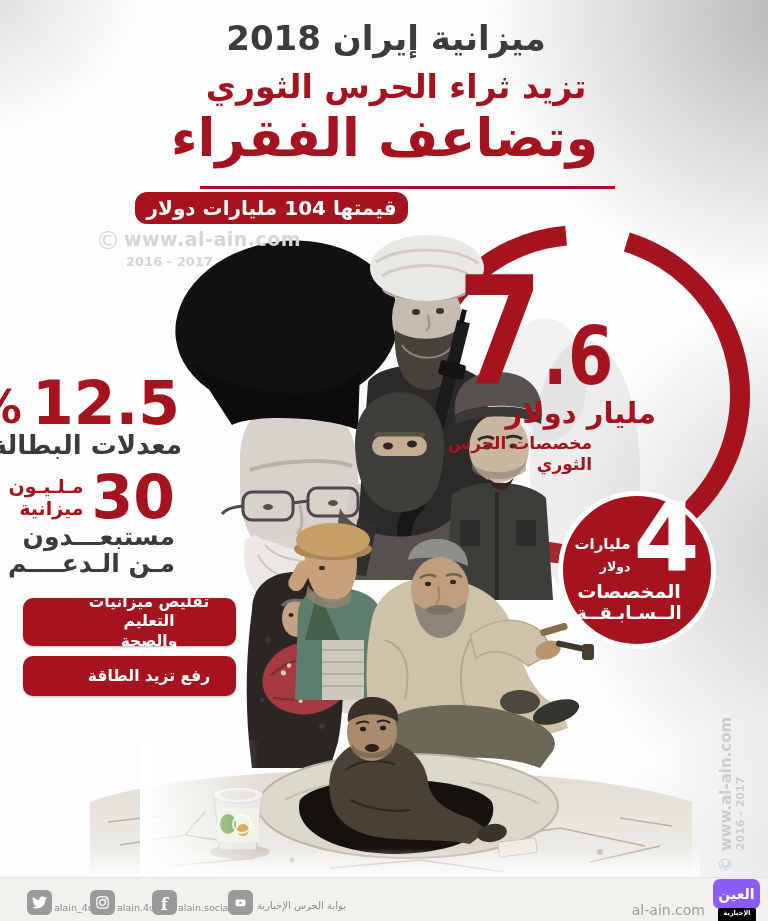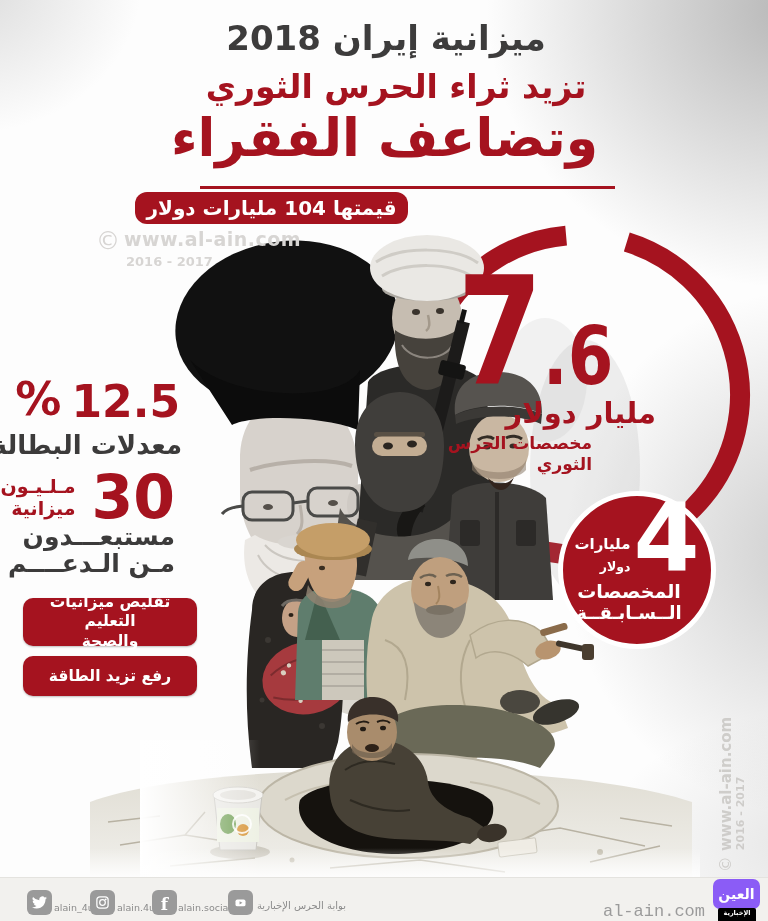--- a/index.html
+++ b/index.html
@@ -34,50 +34,50 @@
   
   .guard-value{top:266px;right:155px;color:#a5131f;font-weight:bold;direction:ltr;line-height:.88;
                transform:scaleX(.82);transform-origin:right bottom;white-space:nowrap;}
   .guard-value .main{font-size:150px;}
   .guard-value .frac{font-size:80px;}
   .guard-unit{top:396px;right:112px;color:#a5131f;font-size:29px;font-weight:bold;}
   .guard-sub{top:433px;right:176px;color:#a5131f;font-size:17px;font-weight:bold;text-align:right;line-height:1.25;}
   
   .stat-pct{top:376px;right:588px;direction:ltr;display:flex;align-items:flex-end;gap:10px;color:#a5131f;font-weight:bold;white-space:nowrap;}
   .stat-pct .sym{font-size:46px;line-height:1;}
-  .stat-pct .val{font-size:44px;line-height:.9;}
+  .stat-pct .val{font-size:60px;line-height:.9;}
   .stat-pct-label{top:430px;right:586px;font-size:26px;font-weight:bold;color:#3c3b3b;white-space:nowrap;}
-  .stat-30{top:472px;right:593px;direction:ltr;display:flex;align-items:center;gap:16px;color:#a5131f;font-weight:bold;white-space:nowrap;}
+  .stat-30{top:472px;right:593px;direction:ltr;display:flex;align-items:center;gap:8px;color:#a5131f;font-weight:bold;white-space:nowrap;}
   .stat-30 .units{text-align:right;font-size:19px;line-height:1.15;}
   .stat-30 .val{font-size:60px;line-height:.85;}
   .stat-30-l1{top:522px;right:593px;font-size:25px;font-weight:bold;color:#3c3b3b;white-space:nowrap;}
   .stat-30-l2{top:549px;right:593px;font-size:25px;font-weight:bold;color:#3c3b3b;white-space:nowrap;}
   
   .pill{left:23px;width:174px;background:#a5131f;border-radius:10px;color:#fff;font-weight:bold;
-        display:flex;flex-direction:column;justify-content:center;text-align:center;box-shadow:0 1px 2px rgba(0,0,0,.25);}
+        display:flex;flex-direction:column;justify-content:center;text-align:center;box-shadow:0 1px 2px rgba(0,0,0,.25);padding-left:39px;}
   .pill1{top:598px;height:48px;font-size:15.5px;line-height:1.25;}
   .pill2{top:656px;height:40px;font-size:15.5px;}
   
   .prev-circle{top:491px;left:558px;width:158px;height:158px;border-radius:50%;background:#a5131f;
                border:5px solid #fff;box-sizing:border-box;color:#fff;font-weight:bold;}
   .prev-row{position:absolute;top:4px;left:0;right:0;display:flex;flex-direction:row-reverse;justify-content:center;align-items:flex-end;gap:3px;direction:ltr;}
   .prev-row .val{font-size:95px;line-height:.82;}
   .prev-row .units{text-align:right;padding-bottom:4px;}
   .prev-row .u1{font-size:15px;line-height:1;}
   .prev-row .u2{font-size:12.5px;line-height:1;margin-top:9px;}
   .prev-l1{position:absolute;top:84px;left:0;right:0;text-align:center;font-size:19px;transform:translateX(-8px);}
   .prev-l2{position:absolute;top:106px;left:0;right:0;text-align:center;font-size:18px;transform:translateX(-8px);}
   
   .footer{left:0;right:0;bottom:0;height:43px;background:#f2f1ee;border-top:1px solid #e4e3df;}
   .soc-icon{position:absolute;top:12px;width:25px;height:25px;border-radius:6px;background:#9a9a9a;
             display:flex;align-items:center;justify-content:center;}
   .soc-label{position:absolute;top:24px;font-size:9.5px;color:#8b8b8b;direction:ltr;}
   .soc-label.ar{direction:rtl;font-size:10px;top:22px;}
   .fb-glyph{color:#fff;font-size:17px;font-weight:bold;font-family:"DejaVu Serif",serif;line-height:1;margin-top:3px;}
-  .site{position:absolute;top:24px;right:63px;font-size:17px;color:#9b9b9b;direction:ltr;font-family:Liberation Mono, monospace;}
+  .site{position:absolute;top:24px;right:63px;font-size:14px;color:#9b9b9b;direction:ltr;}
   .logo{position:absolute;top:1px;right:7px;width:48px;height:41px;}
   .logo .orange{position:absolute;top:0;left:0;width:47px;height:30px;border-radius:7px;background:#8b5cf6;
                 color:#fff;font-size:14px;font-weight:bold;text-align:center;line-height:30px;}
   .logo .teal{position:absolute;top:29px;left:5px;width:38px;height:26px;border-radius:2px;background:#000000;
               color:#fff;font-size:6.5px;font-weight:bold;text-align:center;line-height:11px;}
 </style>
 </head>
 <body>
 
 <div class="poster">

